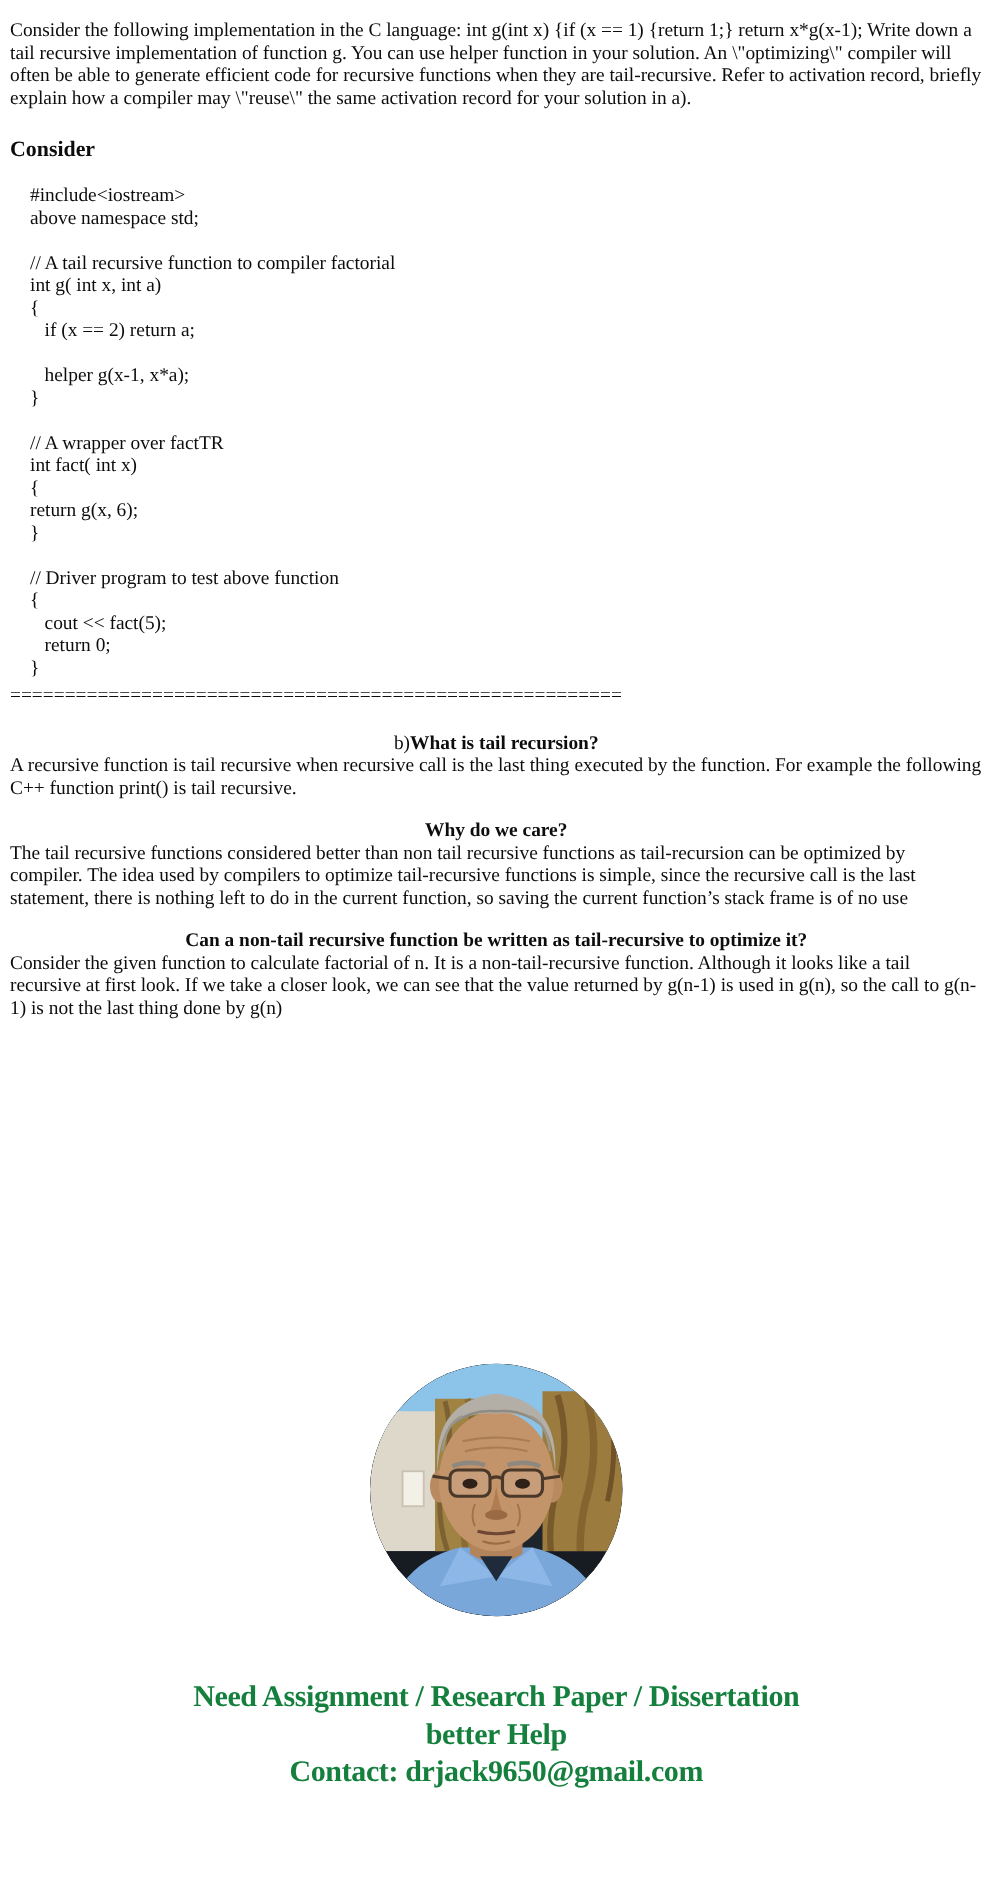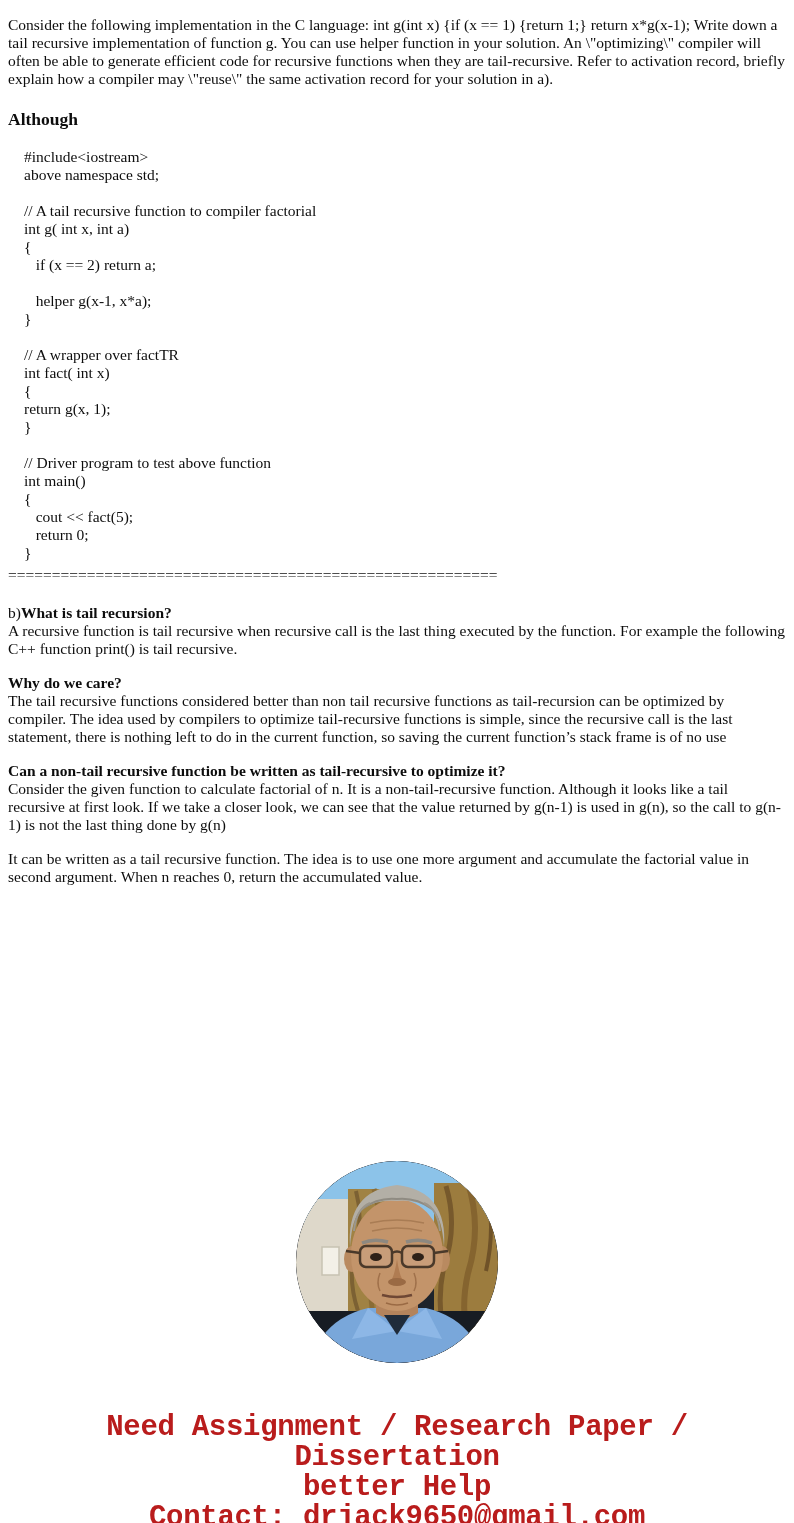--- a/index.html
+++ b/index.html
@@ -20,72 +20,71 @@
     line-height: 20px;
     font-weight: bold;
     margin: 21px 0 0 0;
     font-family: "Liberation Serif", serif;
   }
   .code-block { margin: 19px 0 0 16px; }
   .code-line { white-space: pre; min-height: 18px; }
   .separator { margin: 4px 0 0 0; white-space: pre; }
   .section { margin: 16px 0 0 0; }
   .section.first { margin-top: 20px; }
-  .section-heading-line { font-weight: bold; }
+  .section-heading-line { font-weight: bold; text-align: center; }
   .heading-prefix { font-weight: normal; }
   .final-para { margin: 16px 0 0 0; }
   .avatar-wrap {
     width: 202px;
     height: 202px;
     margin: 275px auto 0 auto;
     border-radius: 50%;
     overflow: hidden;
     background: #1e242c;
   }
   .avatar-wrap svg { display: block; }
   .footer {
     margin: 50px 0 0 0;
     text-align: center;
-    font-family: Liberation Mono, monospace;
+    font-family: Liberation Serif, serif;
     font-weight: bold;
-    font-size: 29px;
+    font-size: 24px;
     line-height: 30px;
     letter-spacing: -0.3px;
-    color: #b91c1c;
+    color: #15803d;
   }
 </style>
 </head>
 <body>
 
 <div class="page">
 
   <p class="question">Consider the following implementation in the C language: int g(int x) {if (x == 1) {return 1;} return x*g(x-1); Write down a tail recursive implementation of function g. You can use helper function in your solution. An \"optimizing\" compiler will often be able to generate efficient code for recursive functions when they are tail-recursive. Refer to activation record, briefly explain how a compiler may \"reuse\" the same activation record for your solution in a).</p>
 
-  <h2 class="solution-heading">Although</h2>
+  <h2 class="solution-heading">Consider</h2>
 
   <div class="code-block">
     <div class="code-line">#include&lt;iostream&gt;</div>
     <div class="code-line">above namespace std;</div>
     <div class="code-line"></div>
     <div class="code-line">// A tail recursive function to compiler factorial</div>
     <div class="code-line">int g( int x, int a)</div>
     <div class="code-line">{</div>
     <div class="code-line">   if (x == 2) return a;</div>
     <div class="code-line"></div>
     <div class="code-line">   helper g(x-1, x*a);</div>
     <div class="code-line">}</div>
     <div class="code-line"></div>
     <div class="code-line">// A wrapper over factTR</div>
     <div class="code-line">int fact( int x)</div>
     <div class="code-line">{</div>
-    <div class="code-line">return g(x, 1);</div>
+    <div class="code-line">return g(x, 6);</div>
     <div class="code-line">}</div>
     <div class="code-line"></div>
     <div class="code-line">// Driver program to test above function</div>
-    <div class="code-line">int main()</div>
     <div class="code-line">{</div>
     <div class="code-line">   cout &lt;&lt; fact(5);</div>
     <div class="code-line">   return 0;</div>
     <div class="code-line">}</div>
   </div>
 
   <p class="separator">========================================================</p>
 
   <div class="section first">
     <div class="section-heading-line"><span class="heading-prefix">b)</span><span>What is tail recursion?</span></div>
@@ -95,21 +94,20 @@
   <div class="section">
     <div class="section-heading-line">Why do we care?</div>
     <div class="section-text">The tail recursive functions considered better than non tail recursive functions as tail-recursion can be optimized by compiler. The idea used by compilers to optimize tail-recursive functions is simple, since the recursive call is the last statement, there is nothing left to do in the current function, so saving the current function’s stack frame is of no use</div>
   </div>
 
   <div class="section">
     <div class="section-heading-line">Can a non-tail recursive function be written as tail-recursive to optimize it?</div>
     <div class="section-text">Consider the given function to calculate factorial of n. It is a non-tail-recursive function. Although it looks like a tail recursive at first look. If we take a closer look, we can see that the value returned by g(n-1) is used in g(n), so the call to g(n-1) is not the last thing done by g(n)</div>
   </div>
 
-  <p class="final-para">It can be written as a tail recursive function. The idea is to use one more argument and accumulate the factorial value in second argument. When n reaches 0, return the accumulated value.</p>
 
   <div class="avatar-wrap">
     <svg width="202" height="202" viewBox="0 0 202 202" aria-hidden="true">
       <defs>
         <clipPath id="avclip">
             <circle cx="101" cy="101" r="101"></circle>
           </clipPath>
       </defs>
       <g clip-path="url(#avclip)">
         <rect width="202" height="202" fill="#1e242c"></rect>

